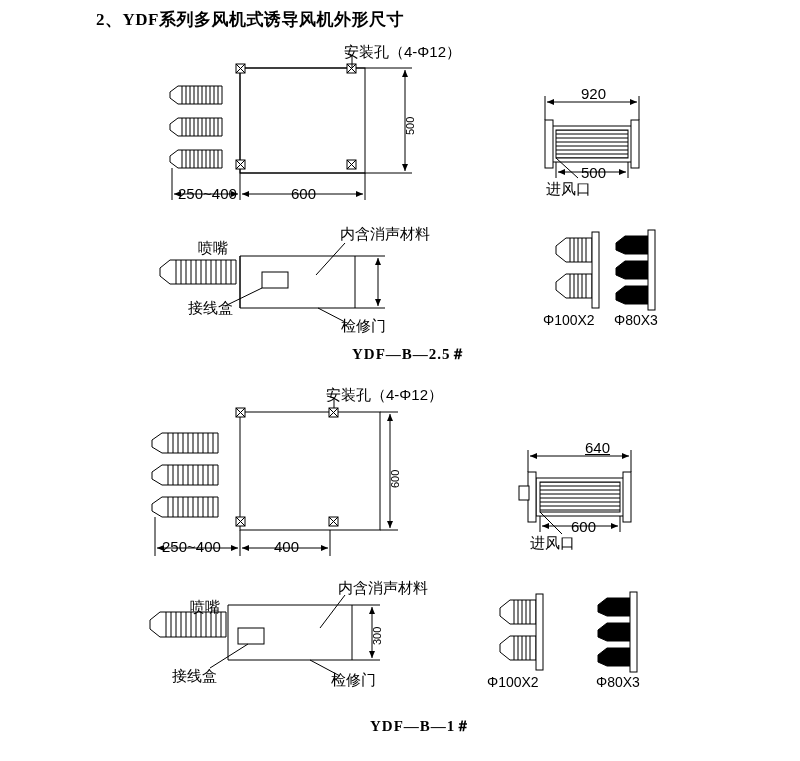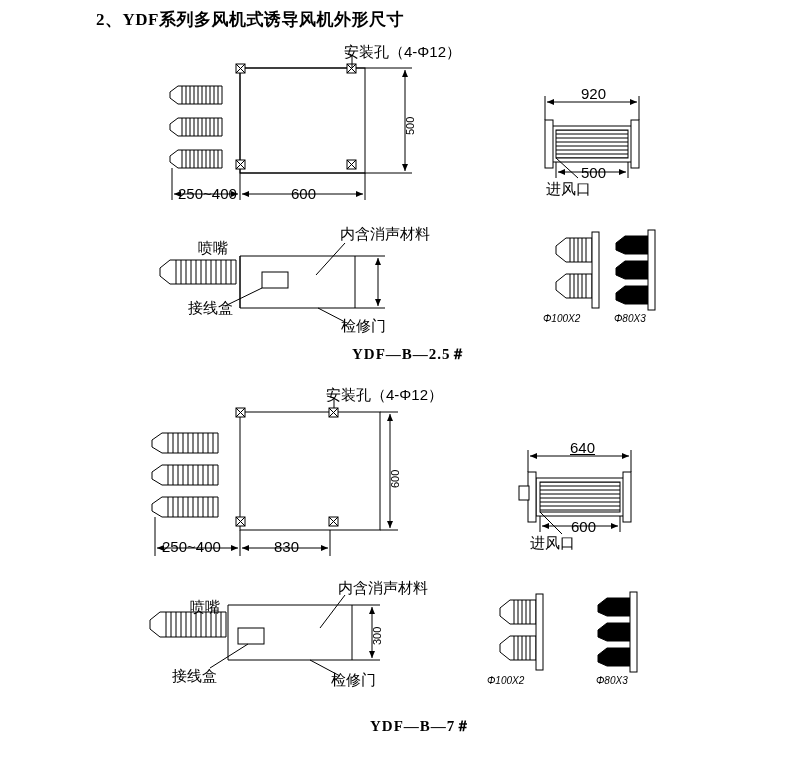--- a/index.html
+++ b/index.html
@@ -39,22 +39,21 @@
     letter-spacing: 1px;
     white-space: nowrap;
   }
   .lbl {
     position: absolute;
     font-size: 15px;
     white-space: nowrap;
     line-height: 1.1;
   }
   .lbl.small {
-    font-size: 10px;
-    font-style: italic;
+    font-size: 14px;
   }
   .vlbl {
     position: absolute;
     font-size: 11px;
     white-space: nowrap;
     transform: rotate(-90deg);
     transform-origin: left top;
   }
   svg.overlay {
     position: absolute;
@@ -386,31 +385,31 @@
   <div class="lbl" style="left:581px; top:165px;">500</div>
   <div class="lbl" style="left:546px; top:181px;">进风口</div>
 
   <div class="lbl small" style="left:543px; top:313px;">Φ100X2</div>
   <div class="lbl small" style="left:614px; top:313px;">Φ80X3</div>
 
   <div class="model-label" style="left:352px; top:345px;">YDF—B—2.5＃</div>
 
   <div class="lbl" style="left:326px; top:387px;">安装孔（4-Φ12）</div>
   <div class="vlbl" style="left:389px; top:488px;">600</div>
-  <div class="lbl" style="left:274px; top:539px;">830</div>
+  <div class="lbl" style="left:274px; top:539px;">400</div>
   <div class="lbl" style="left:162px; top:539px;">250~400</div>
 
   <div class="lbl" style="left:190px; top:599px;">喷嘴</div>
   <div class="lbl" style="left:338px; top:580px;">内含消声材料</div>
   <div class="lbl" style="left:172px; top:668px;">接线盒</div>
   <div class="lbl" style="left:331px; top:672px;">检修门</div>
   <div class="vlbl" style="left:371px; top:645px;">300</div>
 
-  <div class="lbl" style="left:570px; top:440px;text-decoration:underline;">640</div>
+  <div class="lbl" style="left:585px; top:440px;text-decoration:underline;">640</div>
   <div class="lbl" style="left:571px; top:519px;">600</div>
   <div class="lbl" style="left:530px; top:535px;">进风口</div>
 
   <div class="lbl small" style="left:487px; top:675px;">Φ100X2</div>
   <div class="lbl small" style="left:596px; top:675px;">Φ80X3</div>
 
-  <div class="model-label" style="left:370px; top:717px;">YDF—B—7＃</div>
+  <div class="model-label" style="left:370px; top:717px;">YDF—B—1＃</div>
 
 </div>
 
 </body></html>

